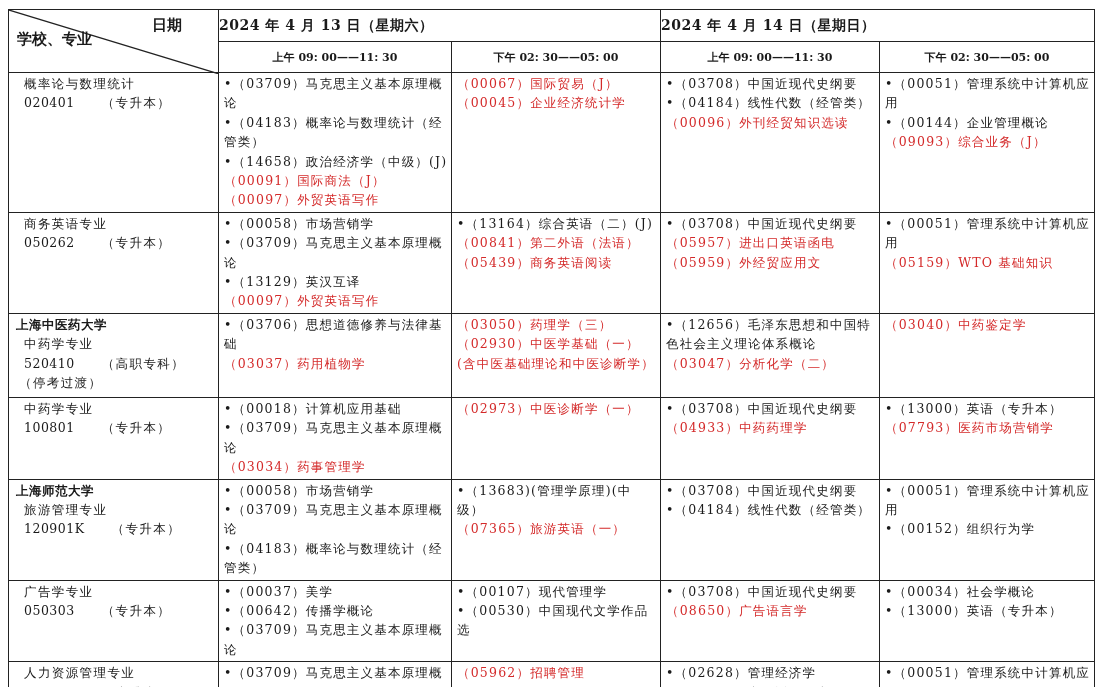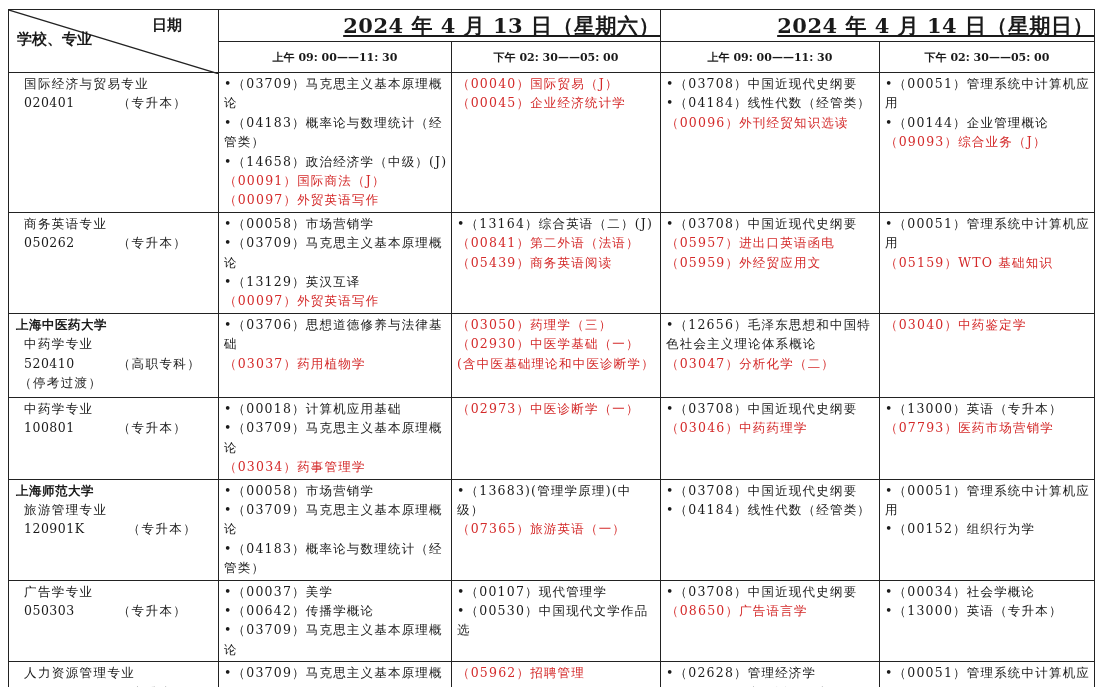--- a/index.html
+++ b/index.html
@@ -5,32 +5,32 @@
   html, body { margin: 0; padding: 0; background: #ffffff; }
   body { width: 1102px; height: 687px; overflow: hidden; font-family: "DejaVu Serif", "Liberation Serif", serif; color: #1a1a1a; }
   .wrap { position: absolute; left: 8px; top: 9px; }
   table { border-collapse: collapse; table-layout: fixed; width: 1086px; }
   td, th { border: 1.3px solid #222; vertical-align: top; padding: 0; }
   col.c0 { width: 210px; }
   col.c1 { width: 233px; }
   col.c2 { width: 209px; }
   col.c3 { width: 219px; }
   col.c4 { width: 215px; }
-  .hdr-date { height: 31px; text-align: right; vertical-align: middle; font-weight: bold; font-size: 21px; letter-spacing: 0.5px; text-decoration: underline; }
+  .hdr-date { height: 31px; text-align: left; vertical-align: middle; font-weight: bold; font-size: 14px; letter-spacing: 0.5px; }
   .hdr-time { height: 30px; text-align: center; vertical-align: middle; font-weight: bold; font-size: 11px; }
   .corner { position: relative; height: 62px; margin-left: 8px; }
   .corner svg { position: absolute; left: 0; top: 0; }
   .corner .date-lbl { position: absolute; right: 36px; top: 6px; font-weight: bold; font-size: 15px; }
   .corner .school-lbl { position: absolute; left: 8px; bottom: 23px; font-weight: bold; font-size: 15px; }
   .cell { font-size: 12.5px; line-height: 19.4px; padding: 1px 3px 2px 5px; letter-spacing: 1.2px; word-break: break-all; }
   .major { font-size: 12.5px; line-height: 19.4px; padding: 1px 3px 2px 15px; letter-spacing: 1.4px; }
   .major .univ { font-weight: bold; margin-left: -8px; letter-spacing: 0.5px; }
   .major .note { font-weight: normal; margin-left: -5px; }
   .major .code { letter-spacing: 0.5px; }
-  .major .lvl { margin-left: 43px; text-align: center; }
+  .major .lvl { margin-left: 27px; text-align: center; }
   .course { display: block; }
   .course.req { color: #1a1a1a; }
   .course.opt { color: #d42a2a; }
 </style>
 </head>
 <body>
 
 <div class="wrap">
   <table>
     <colgroup>
@@ -55,32 +55,32 @@
       <tr>
         <th class="hdr-time">上午 09: 00——11: 30</th>
         <th class="hdr-time">下午 02: 30——05: 00</th>
         <th class="hdr-time">上午 09: 00——11: 30</th>
         <th class="hdr-time">下午 02: 30——05: 00</th>
       </tr>
     </thead>
     <tbody id="tbody">
         <tr style="height: 124px;">
           <td class="major">
-            <div class="mname">国际经济与贸易专业</div>
+            <div class="mname">概率论与数理统计</div>
             <div><span class="code">020401</span><span class="lvl">（专升本）</span></div>
           </td>
           <td class="cell">
             <span class="course req">•（03709）马克思主义基本原理概论</span>
             <span class="course req">•（04183）概率论与数理统计（经管类）</span>
             <span class="course req">•（14658）政治经济学（中级）(J)</span>
             <span class="course opt">（00091）国际商法（J）</span>
             <span class="course opt">（00097）外贸英语写作</span>
           </td>
           <td class="cell">
-            <span class="course opt">（00040）国际贸易（J）</span>
+            <span class="course opt">（00067）国际贸易（J）</span>
             <span class="course opt">（00045）企业经济统计学</span>
           </td>
           <td class="cell">
             <span class="course req">•（03708）中国近现代史纲要</span>
             <span class="course req">•（04184）线性代数（经管类）</span>
             <span class="course opt">（00096）外刊经贸知识选读</span>
           </td>
           <td class="cell">
             <span class="course req">•（00051）管理系统中计算机应用</span>
             <span class="course req">•（00144）企业管理概论</span>
@@ -144,21 +144,21 @@
           <td class="cell">
             <span class="course req">•（00018）计算机应用基础</span>
             <span class="course req">•（03709）马克思主义基本原理概论</span>
             <span class="course opt">（03034）药事管理学</span>
           </td>
           <td class="cell">
             <span class="course opt">（02973）中医诊断学（一）</span>
           </td>
           <td class="cell">
             <span class="course req">•（03708）中国近现代史纲要</span>
-            <span class="course opt">（03046）中药药理学</span>
+            <span class="course opt">（04933）中药药理学</span>
           </td>
           <td class="cell">
             <span class="course req">•（13000）英语（专升本）</span>
             <span class="course opt">（07793）医药市场营销学</span>
           </td>
         </tr>
         <tr style="height: 82px;">
           <td class="major">
             <div class="univ">上海师范大学</div>
             <div class="mname">旅游管理专业</div>

